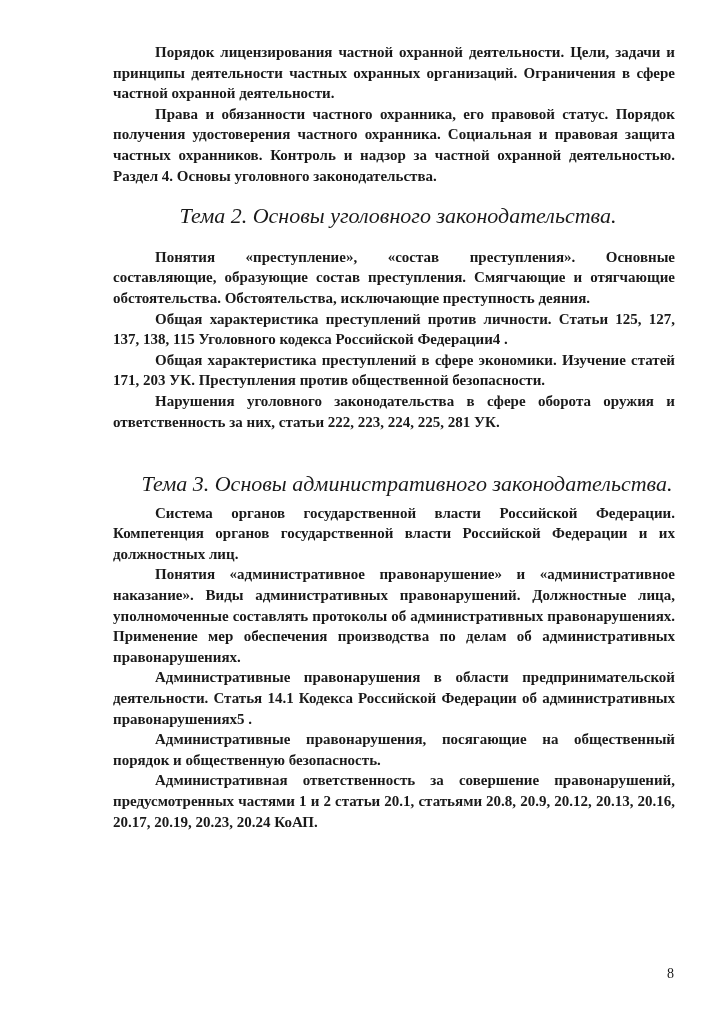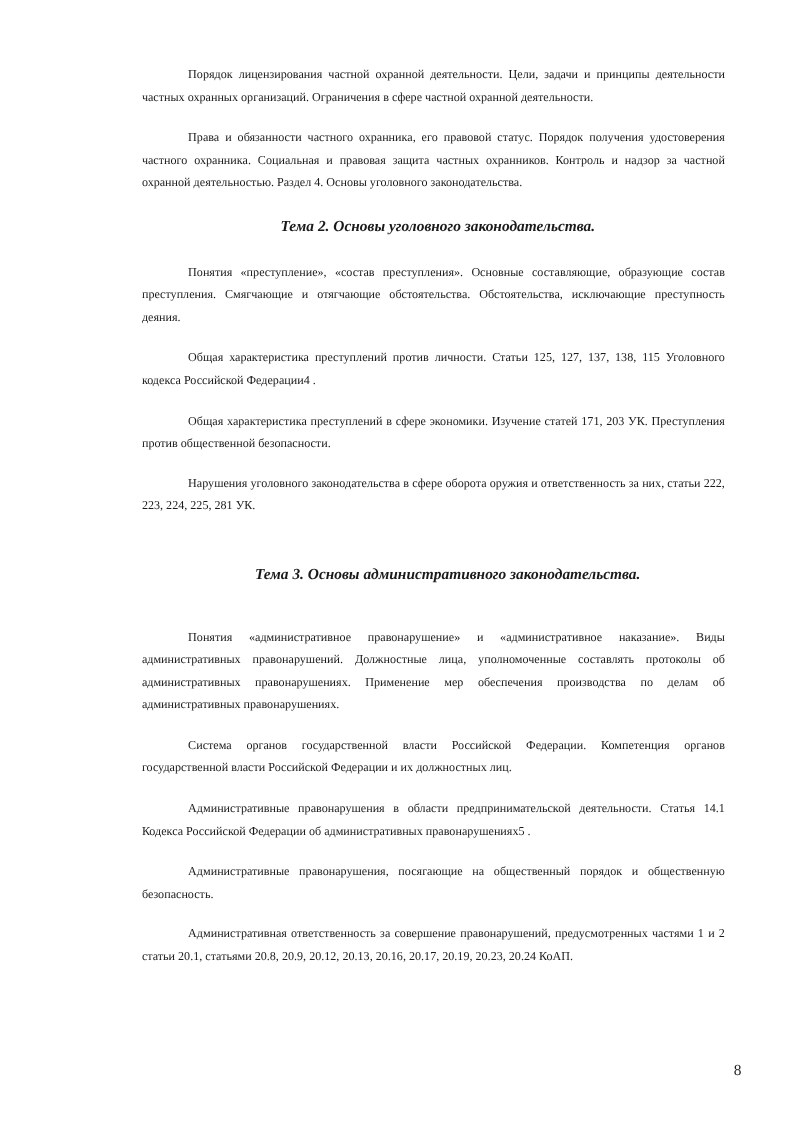--- a/index.html
+++ b/index.html
@@ -15,36 +15,37 @@
     font-family: "Liberation Serif", "DejaVu Serif", serif;
     color: #1a1a1a;
   }
   .page {
     position: absolute;
     left: 113px;
     top: 42px;
     width: 562px;
   }
   .para {
-    font-size: 11px;
+    font-size: 15px;
     line-height: 20.6px;
     text-align: justify;
     text-indent: 42px;
-    margin: 16px;
+    margin: 0;
+    font-weight: bold;
   }
   .heading {
-    font-size: 14px;
+    font-size: 22px;
     line-height: 20.6px;
-    font-weight: bold;
+    font-weight: normal;
     font-style: italic;
     text-align: center;
     margin: 0;
   }
   .h2 { margin-top: 20px; margin-bottom: 20px; padding-left: 8px; }
-  .h3 { margin-top: 42px; margin-bottom: 36px; padding-left: 26px; }
+  .h3 { margin-top: 42px; margin-bottom: 8px; padding-left: 26px; }
   .page-number {
     position: absolute;
     left: 667px;
     top: 966px;
     font-size: 14px;
     font-family: "Liberation Serif", serif;
     color: #1a1a1a;
   }
 </style>
 </head>
@@ -60,22 +61,22 @@
   <div>
     <p class="heading h2">Тема 2.  Основы уголовного законодательства.</p>
     <p class="para">Понятия «преступление», «состав преступления». Основные составляющие, образующие состав преступления. Смягчающие и отягчающие обстоятельства. Обстоятельства, исключающие преступность деяния.</p>
     <p class="para">Общая характеристика преступлений против личности. Статьи 125, 127, 137, 138, 115 Уголовного кодекса Российской Федерации4 .</p>
     <p class="para">Общая характеристика преступлений в сфере экономики. Изучение статей 171, 203 УК. Преступления против общественной безопасности.</p>
     <p class="para">Нарушения уголовного законодательства в сфере оборота оружия и ответственность за них, статьи 222, 223, 224, 225, 281 УК.</p>
   </div>
 
   <div>
     <p class="heading h3">Тема 3.  Основы административного законодательства.</p>
+    <p class="para">Система органов государственной власти Российской Федерации. Компетенция органов государственной власти Российской Федерации и их должностных лиц.</p>
     <p class="para">Понятия «административное правонарушение» и «административное наказание». Виды административных правонарушений. Должностные лица, уполномоченные составлять протоколы об административных правонарушениях. Применение мер обеспечения производства по делам об административных правонарушениях.</p>
-    <p class="para">Система органов государственной власти Российской Федерации. Компетенция органов государственной власти Российской Федерации и их должностных лиц.</p>
     <p class="para">Административные правонарушения в области предпринимательской деятельности. Статья 14.1 Кодекса Российской Федерации об административных правонарушениях5 .</p>
     <p class="para">Административные правонарушения, посягающие на общественный порядок и общественную безопасность.</p>
     <p class="para">Административная ответственность за совершение правонарушений, предусмотренных частями 1 и 2 статьи 20.1, статьями 20.8, 20.9, 20.12, 20.13, 20.16, 20.17, 20.19, 20.23, 20.24 КоАП.</p>
   </div>
 
 </div>
 
 <div class="page-number">8</div>
 
 </body></html>

